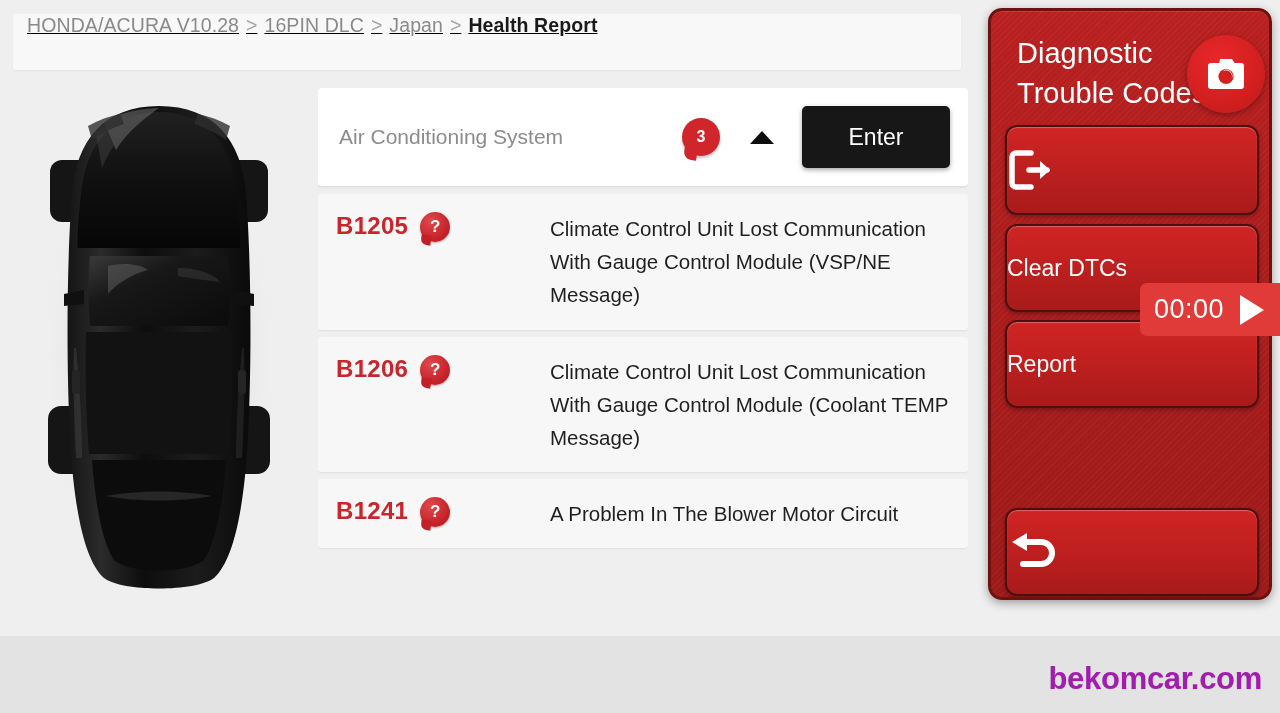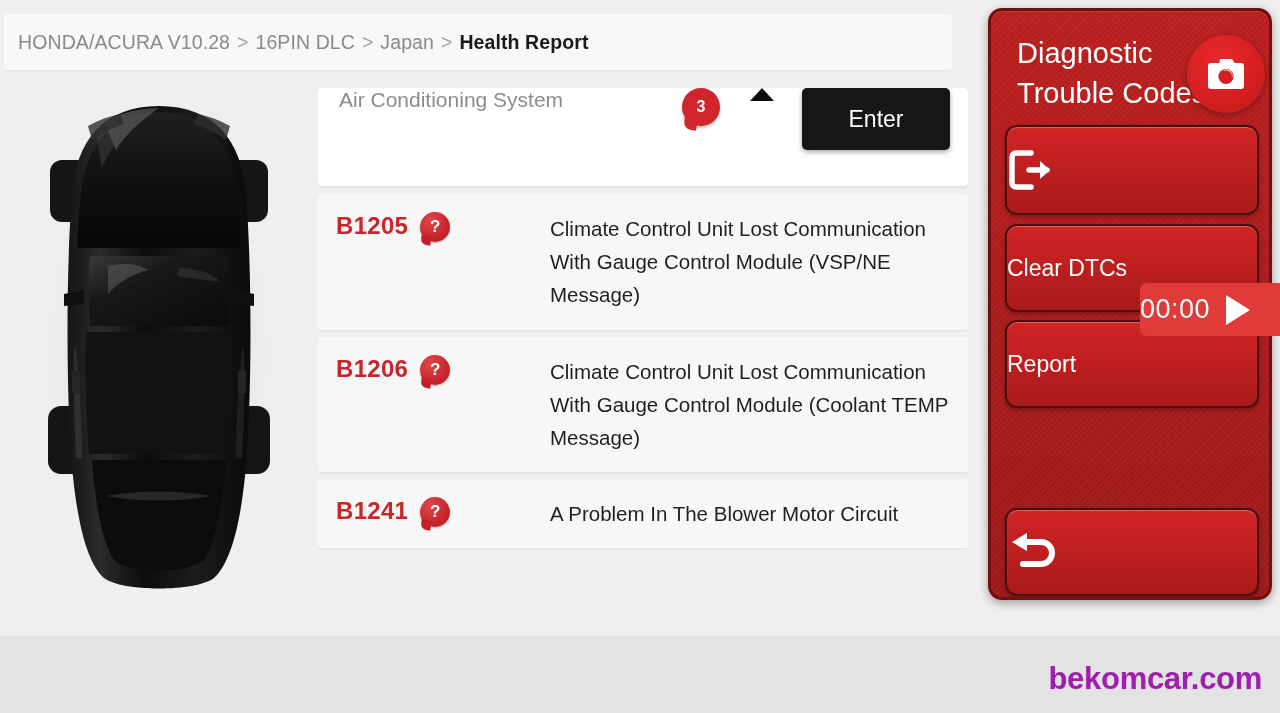--- a/index.html
+++ b/index.html
@@ -13,26 +13,27 @@
   #screen { position: relative; width: 1280px; height: 713px; }
 
   
   #app-area {
     position: absolute; left: 0; top: 0; width: 1280px; height: 636px;
     background: #efefef;
   }
 
   
   #breadcrumb-bar {
-    position: absolute; left: 4px; top: 14px; width: 948px; height: 56px;
+    position: absolute; left: 13px; top: 14px; width: 948px; height: 56px;
     background: #f8f8f8;
     border-radius: 3px;
-    display: flex; align-items: center;
+    display: flex; align-items: flex-start;
     padding-left: 14px;
     box-shadow: 0 1px 2px rgba(0,0,0,0.05);
+    text-decoration: underline;
   }
   .crumb {
     font-size: 19.5px; color: #8a8a8a; letter-spacing: 0.1px;
     white-space: nowrap;
   }
   .crumb-sep { font-size: 19.5px; color: #a5a5a5; margin: 0 7px; }
   .crumb.current { color: #1a1a1a; font-weight: bold; }
 
   
   #car-panel {
@@ -47,21 +48,21 @@
     position: absolute; left: 318px; top: 88px; width: 650px; height: 512px;
     overflow: hidden;
   }
 
   
   #system-card {
     position: relative; width: 650px; height: 98px;
     background: #ffffff;
     border-radius: 4px;
     box-shadow: 0 1px 3px rgba(0,0,0,0.10);
-    display: flex; 
+    display: flex; align-items: center;
   }
   #system-name {
     font-size: 21px; color: #8c8c8c; margin-left: 21px; flex: 1;
     white-space: nowrap;
   }
   #dtc-badge {
     position: relative; width: 38px; height: 38px;
     background: #d0262b; border-radius: 50%;
     display: flex; align-items: center; justify-content: center;
     color: #fff; font-size: 16px; font-weight: bold;
@@ -171,20 +172,21 @@
   #btn-clear  { top: 213px; height: 88px; }
   #btn-report { top: 309px; height: 88px; }
   #btn-back   { top: 497px; height: 88px; }
 
   
   #timer-overlay {
     position: absolute; left: 1140px; top: 283px; width: 140px; height: 53px;
     background: #e03b38;
     border-radius: 7px 0 0 7px;
     display: flex; align-items: center;
+    padding-left: 14px;
     z-index: 40;
   }
   #timer-text {
     color: #ffffff; font-size: 27px; letter-spacing: 0.5px;
     font-family: "Liberation Sans", sans-serif;
   }
   #timer-play {
     width: 0; height: 0; margin-left: 16px;
     border-top: 15px solid transparent;
     border-bottom: 15px solid transparent;

